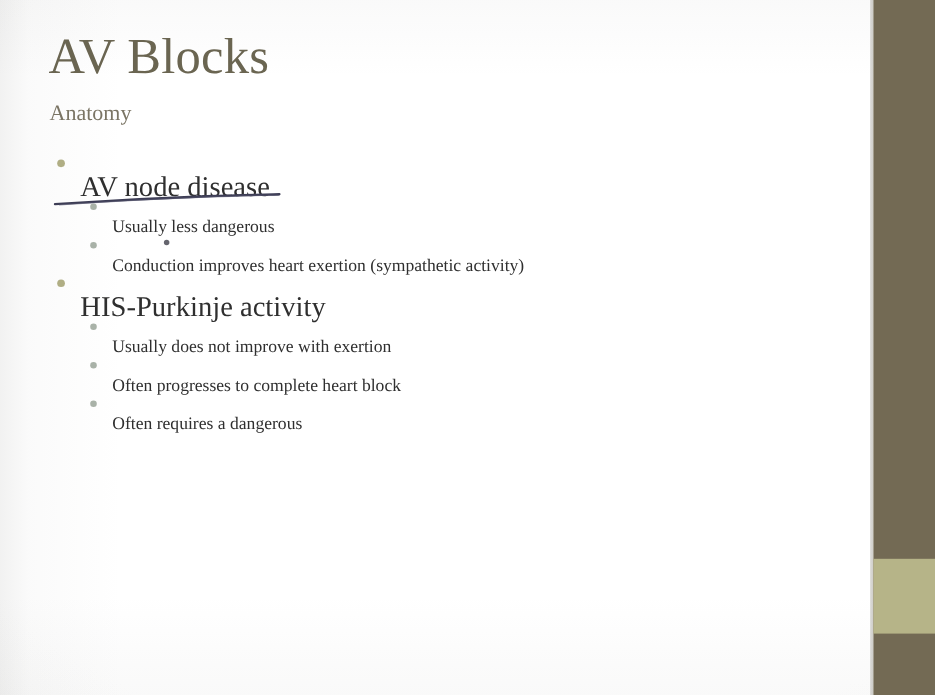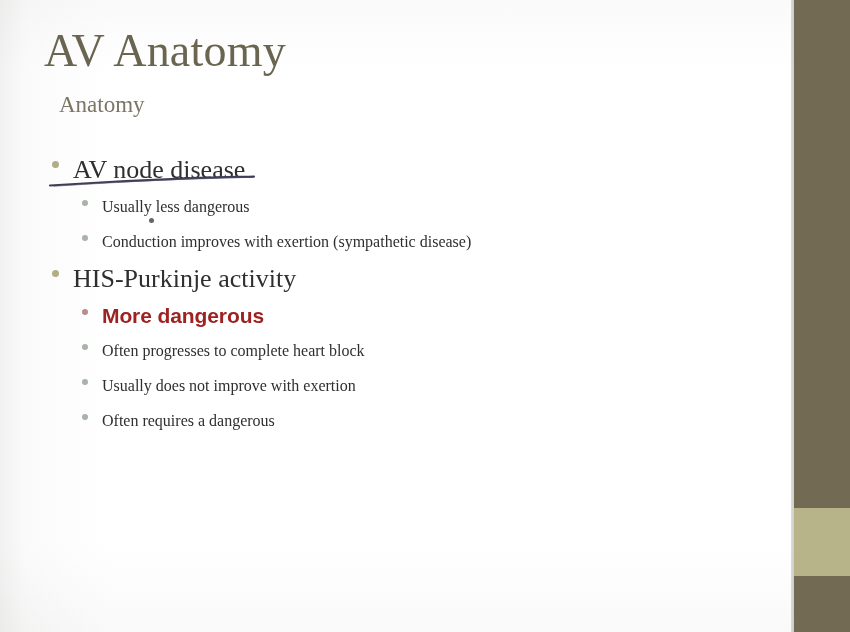--- a/index.html
+++ b/index.html
@@ -64,40 +64,40 @@
     left: 44px;
     top: 27px;
     font-size: 46px;
     line-height: 1.05;
     color: #6a6551;
     letter-spacing: 0.2px;
     white-space: nowrap;
   }
   .subtitle {
     position: absolute;
-    left: 59px;
+    left: 45px;
     top: 92px;
-    font-size: 23px;
+    font-size: 20px;
     line-height: 1.1;
     color: #7b7565;
     white-space: nowrap;
   }
 
   
   .body-list {
     position: absolute;
     left: 52px;
     top: 150px;
     width: 720px;
   }
 
   .li {
     position: relative;
     display: flex;
-    align-items: center;
+    align-items: flex-start;
     white-space: nowrap;
   }
   .li .dot {
     flex: 0 0 auto;
     border-radius: 50%;
     display: inline-block;
   }
   .li .txt {
     flex: 0 0 auto;
     color: #2f2f2f;
@@ -174,58 +174,54 @@
 <body>
 
 <div class="slide">
 
   <div class="slide-vignette"></div>
 
   <div class="side-band-edge"></div>
   <div class="side-band"></div>
   <div class="side-band-accent"></div>
 
-  <div class="title">AV Anatomy</div>
+  <div class="title">AV Blocks</div>
   <div class="subtitle">Anatomy</div>
 
   <div class="body-list">
 
     <div class="li lvl1">
       <span class="dot"></span>
       <span class="txt">AV node disease</span>
     </div>
 
     <div class="li lvl2">
       <span class="dot"></span>
       <span class="txt">Usually less dangerous</span>
     </div>
 
     <div class="li lvl2">
       <span class="dot"></span>
-      <span class="txt">Conduction improves with exertion (sympathetic disease)</span>
+      <span class="txt">Conduction improves heart exertion (sympathetic activity)</span>
     </div>
 
     <div class="li lvl1">
       <span class="dot"></span>
       <span class="txt">HIS-Purkinje activity</span>
     </div>
 
-    <div class="li lvl2 danger">
-      <span class="dot"></span>
-      <span class="txt">More dangerous</span>
+
+    <div class="li lvl2">
+      <span class="dot"></span>
+      <span class="txt">Usually does not improve with exertion</span>
     </div>
 
     <div class="li lvl2">
       <span class="dot"></span>
       <span class="txt">Often progresses to complete heart block</span>
-    </div>
-
-    <div class="li lvl2">
-      <span class="dot"></span>
-      <span class="txt">Usually does not improve with exertion</span>
     </div>
 
     <div class="li lvl2">
       <span class="dot"></span>
       <span class="txt">Often requires a dangerous</span>
     </div>
 
   </div>
 
   <svg class="annot annot-underline" viewBox="0 0 210 22">

